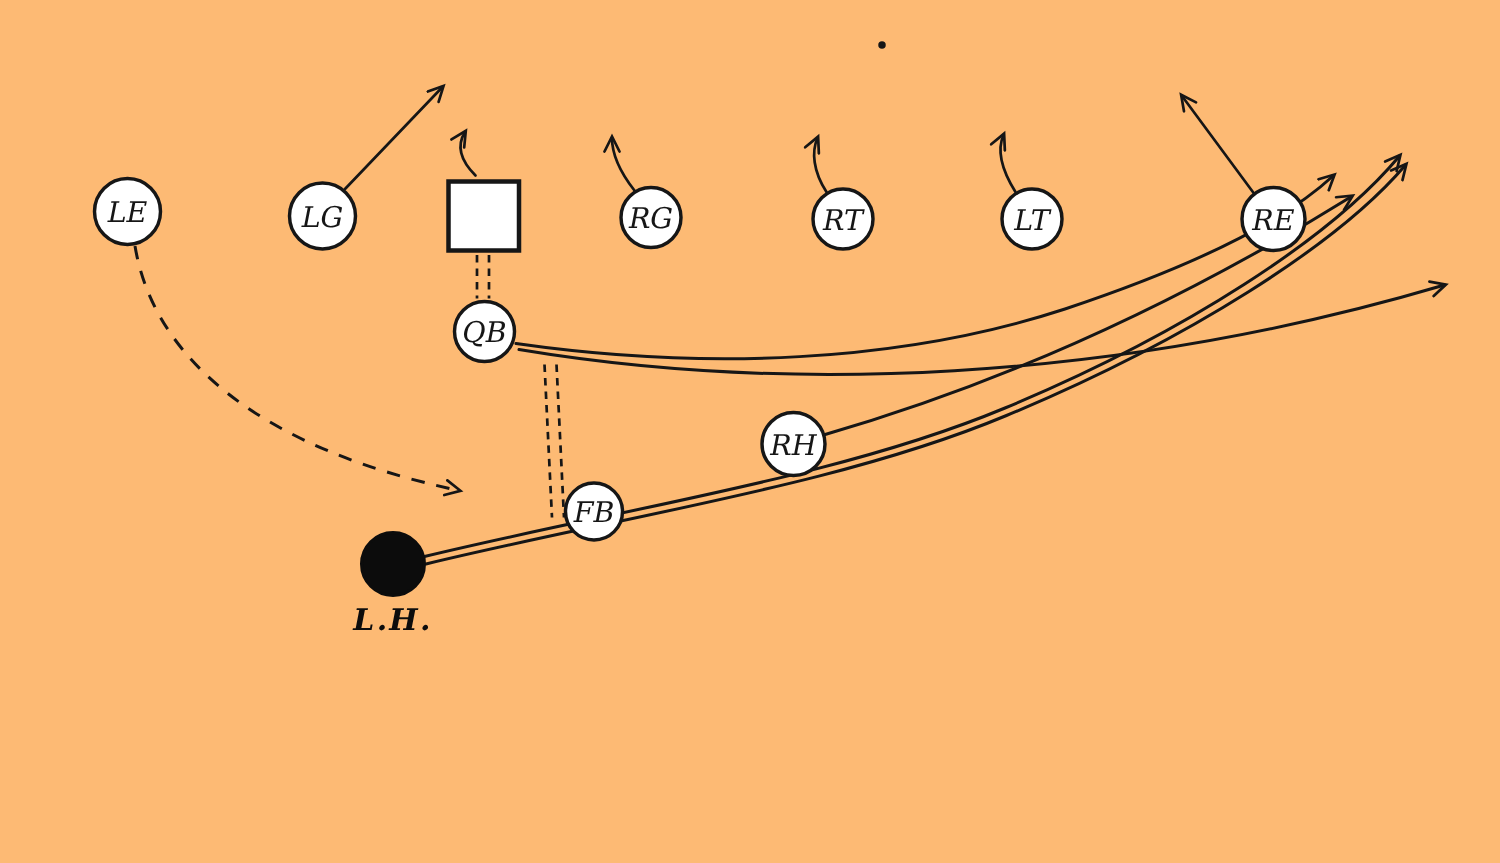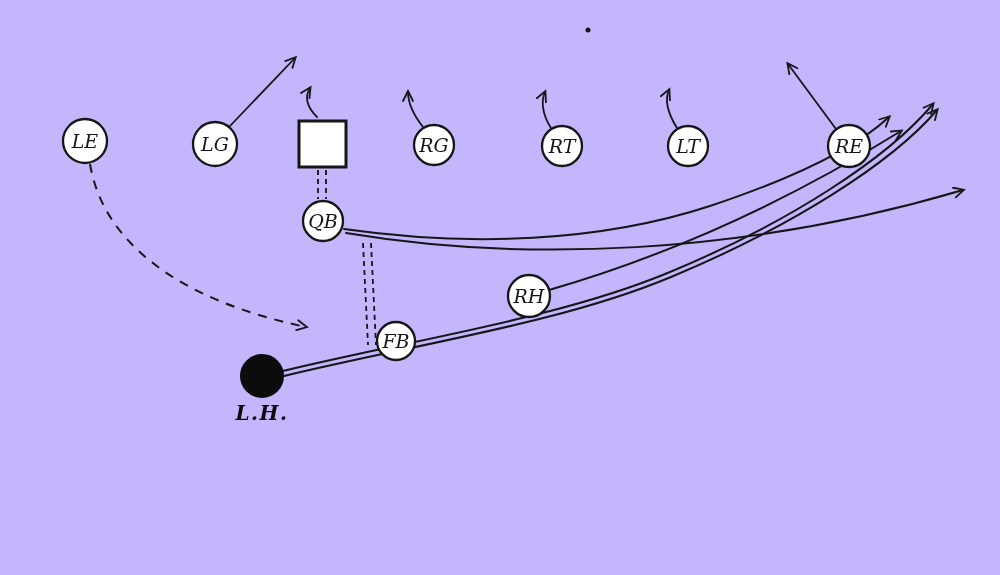--- a/index.html
+++ b/index.html
@@ -1,19 +1,19 @@
 <!DOCTYPE html>
 <html><head>
 <meta charset="utf-8">
 <style>
   html,body{margin:0;padding:0;background:#ffffff;}
   .stage{
     position:relative;
     width:1000px;height:575px;
-    background:#c4b5fd;
+    background:#fdba74;
     font-family:"DejaVu Serif", serif;
     overflow:hidden;
   }
   svg{display:block;}
   .node{fill:#ffffff;stroke:#161616;stroke-width:2.3;}
   .node-filled{fill:#0c0c0c;stroke:#0c0c0c;stroke-width:2;}
   .square{fill:#ffffff;stroke:#161616;stroke-width:3;}
   .solid{fill:none;stroke:#161616;stroke-width:2;stroke-linecap:round;}
   .thin{fill:none;stroke:#161616;stroke-width:1.8;stroke-linecap:round;}
   .dash-long{fill:none;stroke:#161616;stroke-width:2;stroke-dasharray:9 8;stroke-linecap:butt;}

